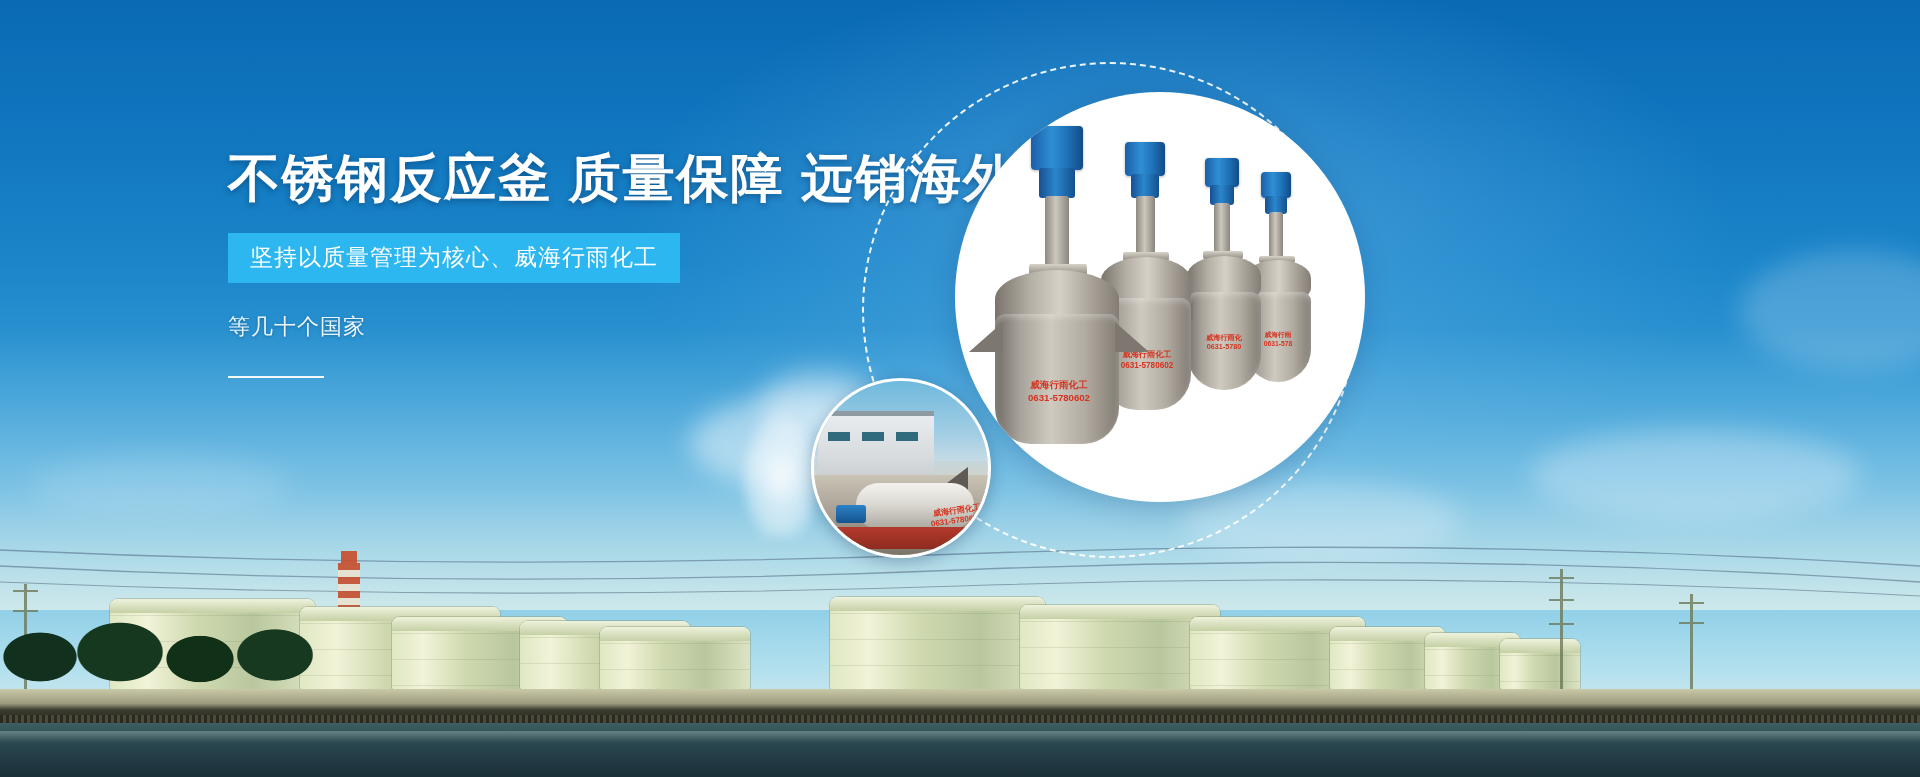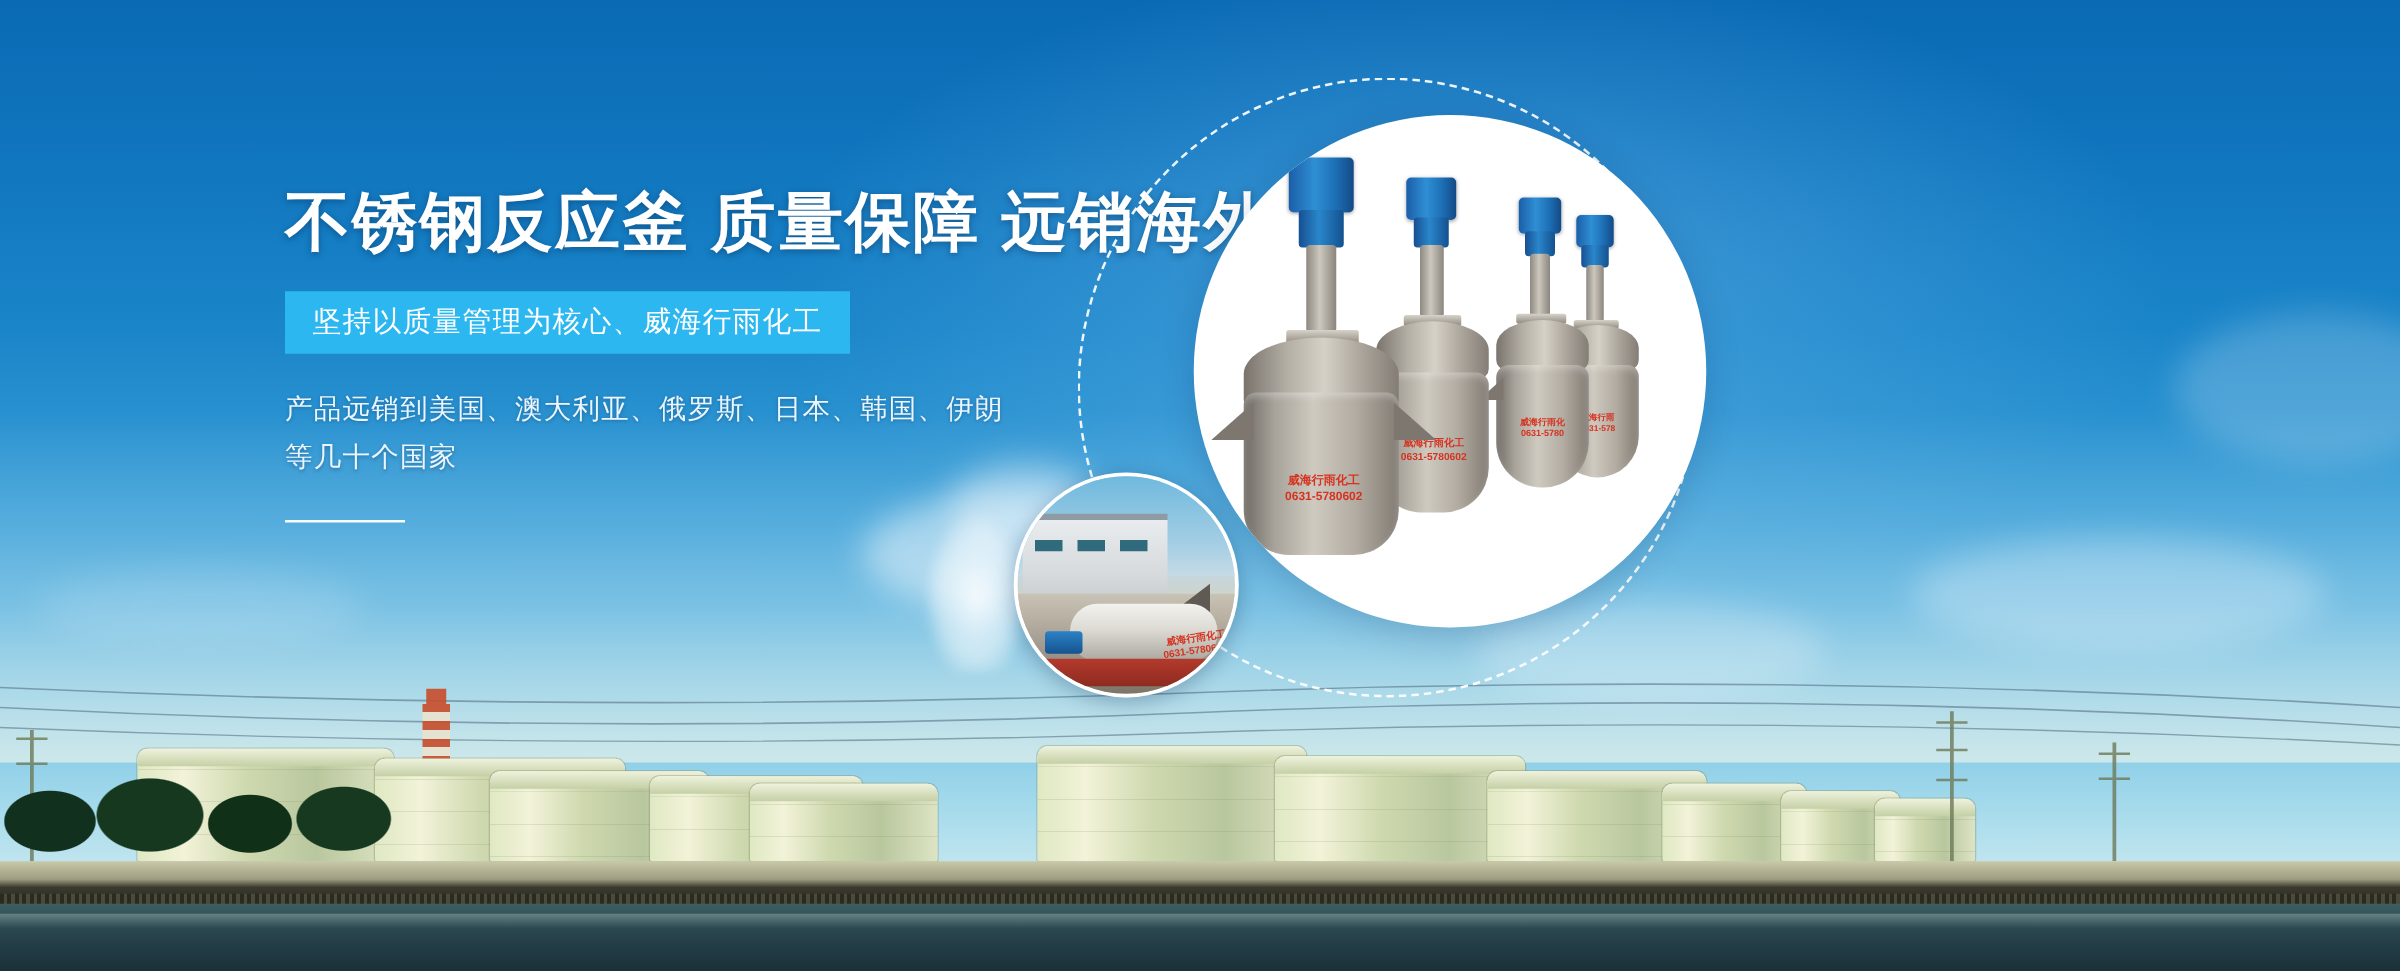--- a/index.html
+++ b/index.html
@@ -188,21 +188,20 @@
     <div class="water"></div>
     <div class="water-shine"></div>
   </div>
 
   <div class="plume"></div>
 
   <div class="copy">
     <div class="headline">不锈钢反应釜 质量保障 远销海外</div>
     <div class="hl-bar">坚持以质量管理为核心、威海行雨化工</div>
     <div class="para">
-      <div>产品远销到美国、澳大利亚、俄罗斯、日本、韩国、伊朗</div>
       <div>等几十个国家</div>
     </div>
     <div class="rule"></div>
   </div>
 
   <div class="dash-ring"></div>
 
   <div class="big-circle">
 
     <div class="vessel" style="left:286px;bottom:120px;width:74px;height:210px;">
@@ -212,21 +211,21 @@
       <div class="v-flange" style="left:18px;top:84px;width:36px;height:7px;"></div>
       <div class="v-dome" style="left:4px;top:88px;width:66px;height:36px;"></div>
       <div class="v-body" style="width:66px;left:4px;height:90px;"></div>
       <div class="v-fin" style="left:-8px;bottom:64px;width:18px;height:16px;clip-path:polygon(100% 0,100% 100%,0 100%);"></div>
       <div class="v-label" style="left:6px;bottom:34px;width:62px;font-size:7px;">
         <div>威海行雨</div>
         <div>0631-578</div>
       </div>
     </div>
 
-    <div class="vessel" style="left:238px;bottom:112px;width:82px;height:232px;">
+    <div class="vessel" style="left:228px;bottom:112px;width:82px;height:232px;">
       <div class="v-motor" style="left:22px;top:0;width:34px;height:29px;"></div>
       <div class="v-motor2" style="left:27px;top:27px;width:24px;height:20px;"></div>
       <div class="v-neck" style="left:31px;top:45px;width:16px;height:50px;"></div>
       <div class="v-flange" style="left:20px;top:93px;width:40px;height:8px;"></div>
       <div class="v-dome" style="left:4px;top:98px;width:74px;height:40px;"></div>
       <div class="v-body" style="width:74px;left:4px;height:98px;"></div>
       <div class="v-fin" style="left:-10px;bottom:70px;width:20px;height:18px;clip-path:polygon(100% 0,100% 100%,0 100%);"></div>
       <div class="v-label" style="left:6px;bottom:38px;width:70px;font-size:7.5px;">
         <div>威海行雨化</div>
         <div>0631-5780</div>

